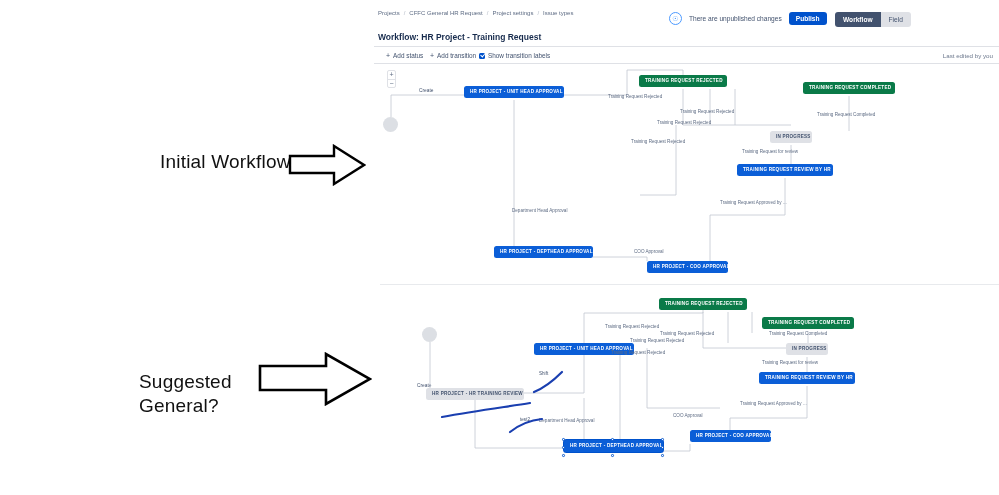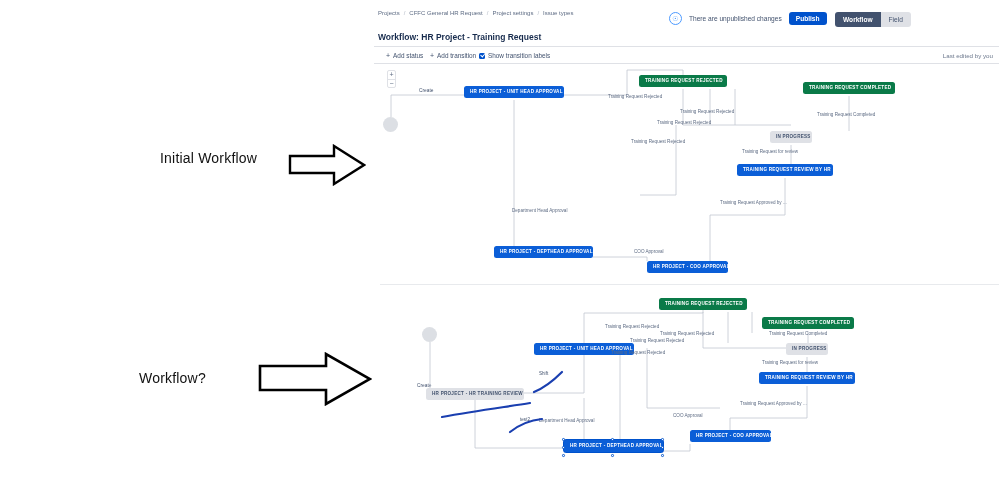--- a/index.html
+++ b/index.html
@@ -6,21 +6,21 @@
   html, body {
     margin: 0; padding: 0;
     width: 999px; height: 495px;
     background: #ffffff;
     font-family: "Liberation Sans", sans-serif;
     overflow: hidden;
   }
   #root { position: relative; width: 999px; height: 495px; background: #fff; }
 
   
-  .annot { position: absolute; color: #111; font-size: 14px; line-height: 1.25; letter-spacing: .2px; }
+  .annot { position: absolute; color: #111; font-size: 19px; line-height: 1.25; letter-spacing: .2px; }
   .annot-1 { left: 160px; top: 150px; }
   .annot-2 { left: 139px; top: 370px; }
 
   .arrow-svg { position: absolute; }
   .arrow-1 { left: 288px; top: 144px; }
   .arrow-2 { left: 258px; top: 352px; }
 
   
   .page { position: absolute; left: 374px; top: 0; width: 625px; height: 495px; background: #fff; }
 
@@ -101,21 +101,22 @@
 <div id="root">
 
   <div class="annot annot-1">
     <span>Initial Workflow</span>
   </div>
   <svg class="arrow-svg arrow-1" width="78" height="42" viewBox="0 0 78 42">
     <path d="M2 12 L46 12 L46 2 L76 21 L46 40 L46 29 L2 29 Z" fill="#fff" stroke="#000" stroke-width="2.4" stroke-linejoin="miter"></path>
   </svg>
 
   <div class="annot annot-2">
-    <div>Workflow?</div>
+    <div>Suggested</div>
+    <div>General?</div>
   </div>
   <svg class="arrow-svg arrow-2" width="114" height="54" viewBox="0 0 114 54">
     <path d="M2 14 L68 14 L68 2 L112 27 L68 52 L68 38 L2 38 Z" fill="#fff" stroke="#000" stroke-width="2.6" stroke-linejoin="miter"></path>
   </svg>
 
   <div class="page">
 
     <div class="breadcrumb">
       <a>Projects</a><span class="sep">/</span><a>CFFC General HR Request</a><span class="sep">/</span><a>Project settings</a><span class="sep">/</span><a>Issue types</a>
     </div>

